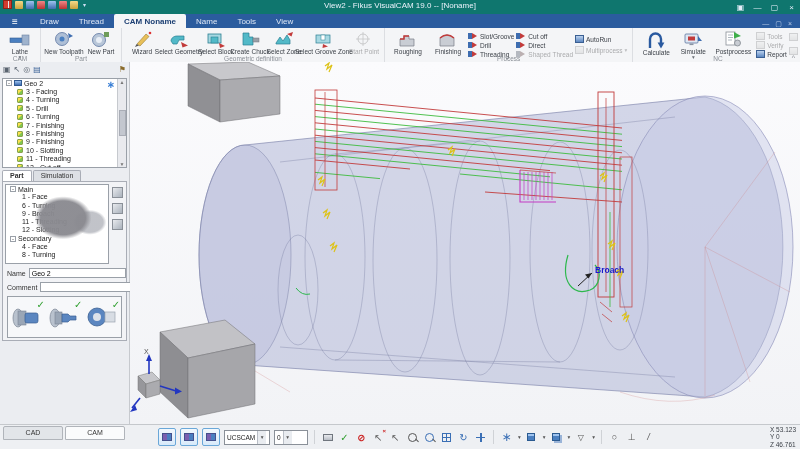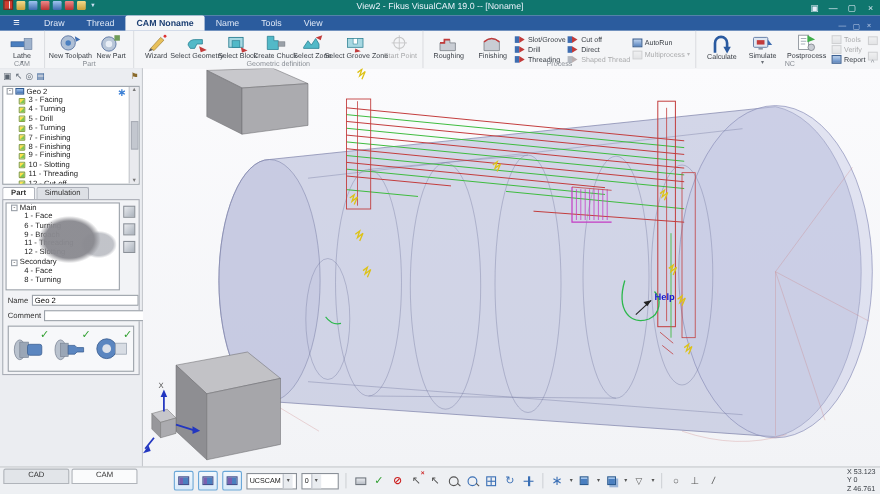--- a/index.html
+++ b/index.html
@@ -603,21 +603,21 @@
         <path d="M8,314 L16,322 L16,336 L8,328 Z" fill="#97979b" stroke="#777" stroke-width="0.5"></path>
         <path d="M16,322 L30,318 L30,332 L16,336 Z" fill="#ababaf" stroke="#777" stroke-width="0.5"></path>
         <line x1="19" y1="312" x2="19" y2="297" stroke="#2236c0" stroke-width="1.6"></line>
         <path d="M16,299 h6 l-3,-7 z" fill="#2236c0"></path>
         <line x1="30" y1="324" x2="46" y2="329" stroke="#2236c0" stroke-width="1.6"></line>
         <path d="M45,325.5 l7,4 -7,3 z" fill="#2236c0"></path>
         <line x1="10" y1="336" x2="2" y2="346" stroke="#2236c0" stroke-width="1.6"></line>
         <path d="M5,343 l-5,7 7,-2 z" fill="#2236c0"></path>
       </g>
     </svg>
-    <div class="modelLabel">Help</div>
+    <div class="modelLabel">Broach</div>
     <div class="axisLabel">X</div>
   </div>
 
   <div id="statusbar">
     <div class="modeTabs">
       <span class="modeTab">CAD</span>
       <span class="modeTab active">CAM</span>
     </div>
     <div class="sbmain">
       <span class="vbtn">

